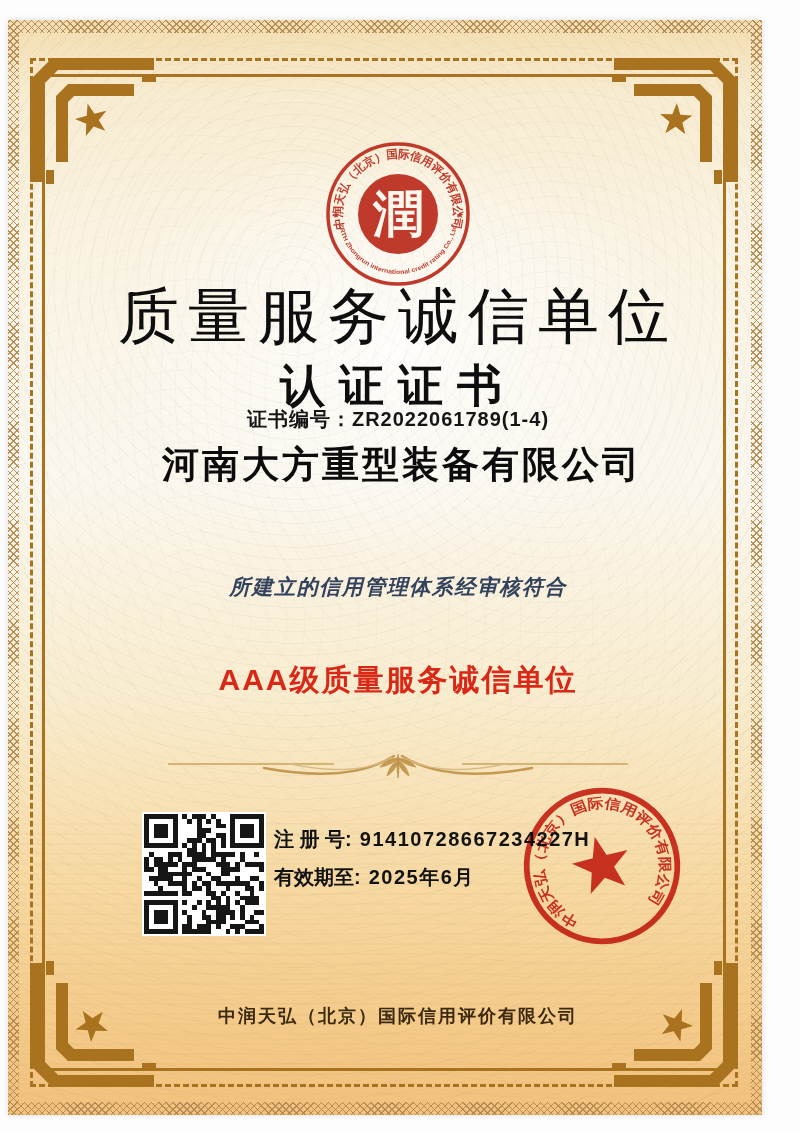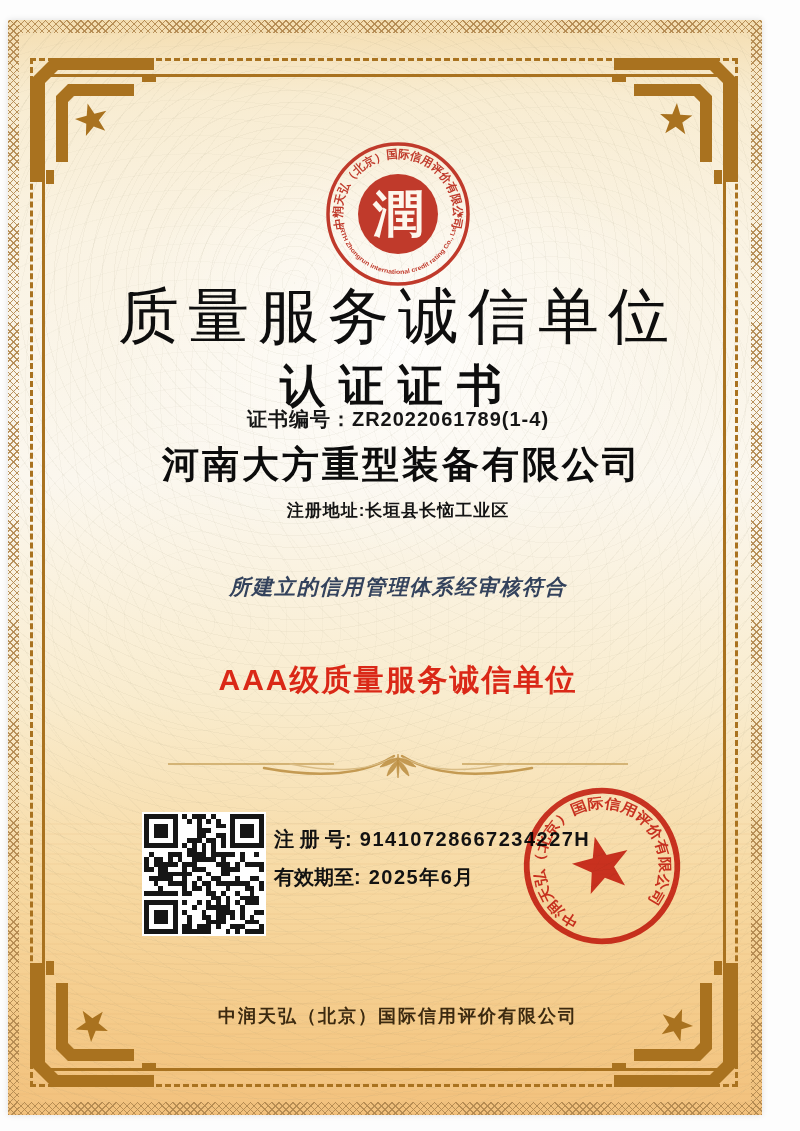--- a/index.html
+++ b/index.html
@@ -153,21 +153,20 @@
         <circle cx="76" cy="76" r="40" fill="#c03a2b"></circle>
         <text x="76" y="93" font-size="50" fill="#fdf6ec" text-anchor="middle" font-weight="bold" font-family="'DejaVu Serif','Liberation Serif',serif">潤</text>
       </svg>
 
       <div class="title1">质量服务诚信单位</div>
       <div class="title2">认证证书</div>
 
       <div class="certno"><span>证书编号：</span><span>ZR2022061789(1-4)</span></div>
 
       <div class="company">河南大方重型装备有限公司</div>
-      <div class="address">注册地址:长垣县长恼工业区</div>
 
       <div class="body1">所建立的信用管理体系经审核符合</div>
 
       <div class="rating">AAA级质量服务诚信单位</div>
 
       <svg class="divider" viewBox="0 0 460 48">
         <path d="M0,22 H166" stroke="#c9a35e" stroke-width="1.4" fill="none"></path>
         <path d="M294,22 H460" stroke="#c9a35e" stroke-width="1.4" fill="none"></path>
         <path d="M96,26 C150,36 194,34 226,14" stroke="#c49a52" stroke-width="2.4" fill="none" stroke-linecap="round"></path>
         <path d="M122,22 C168,31 198,29 224,16" stroke="#d9bc85" stroke-width="1.3" fill="none" stroke-linecap="round"></path>

